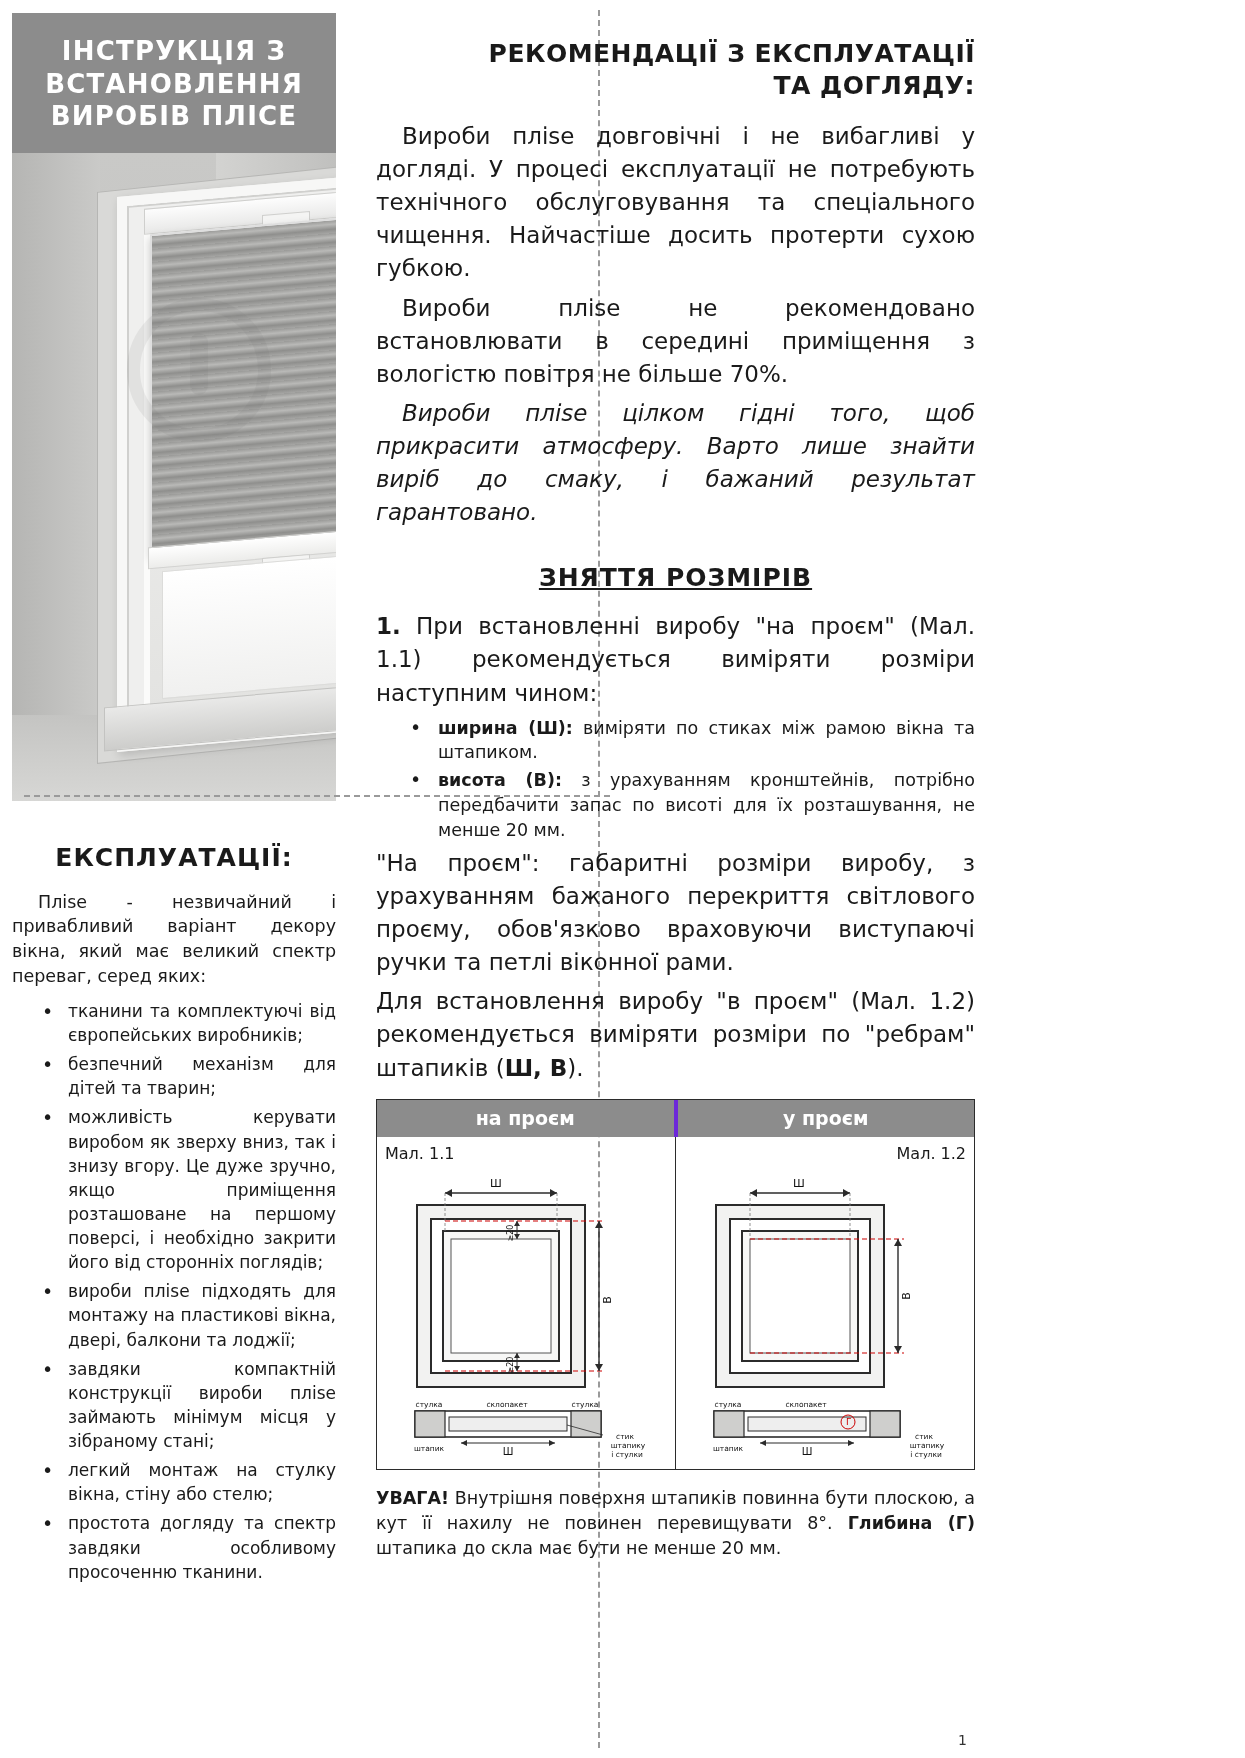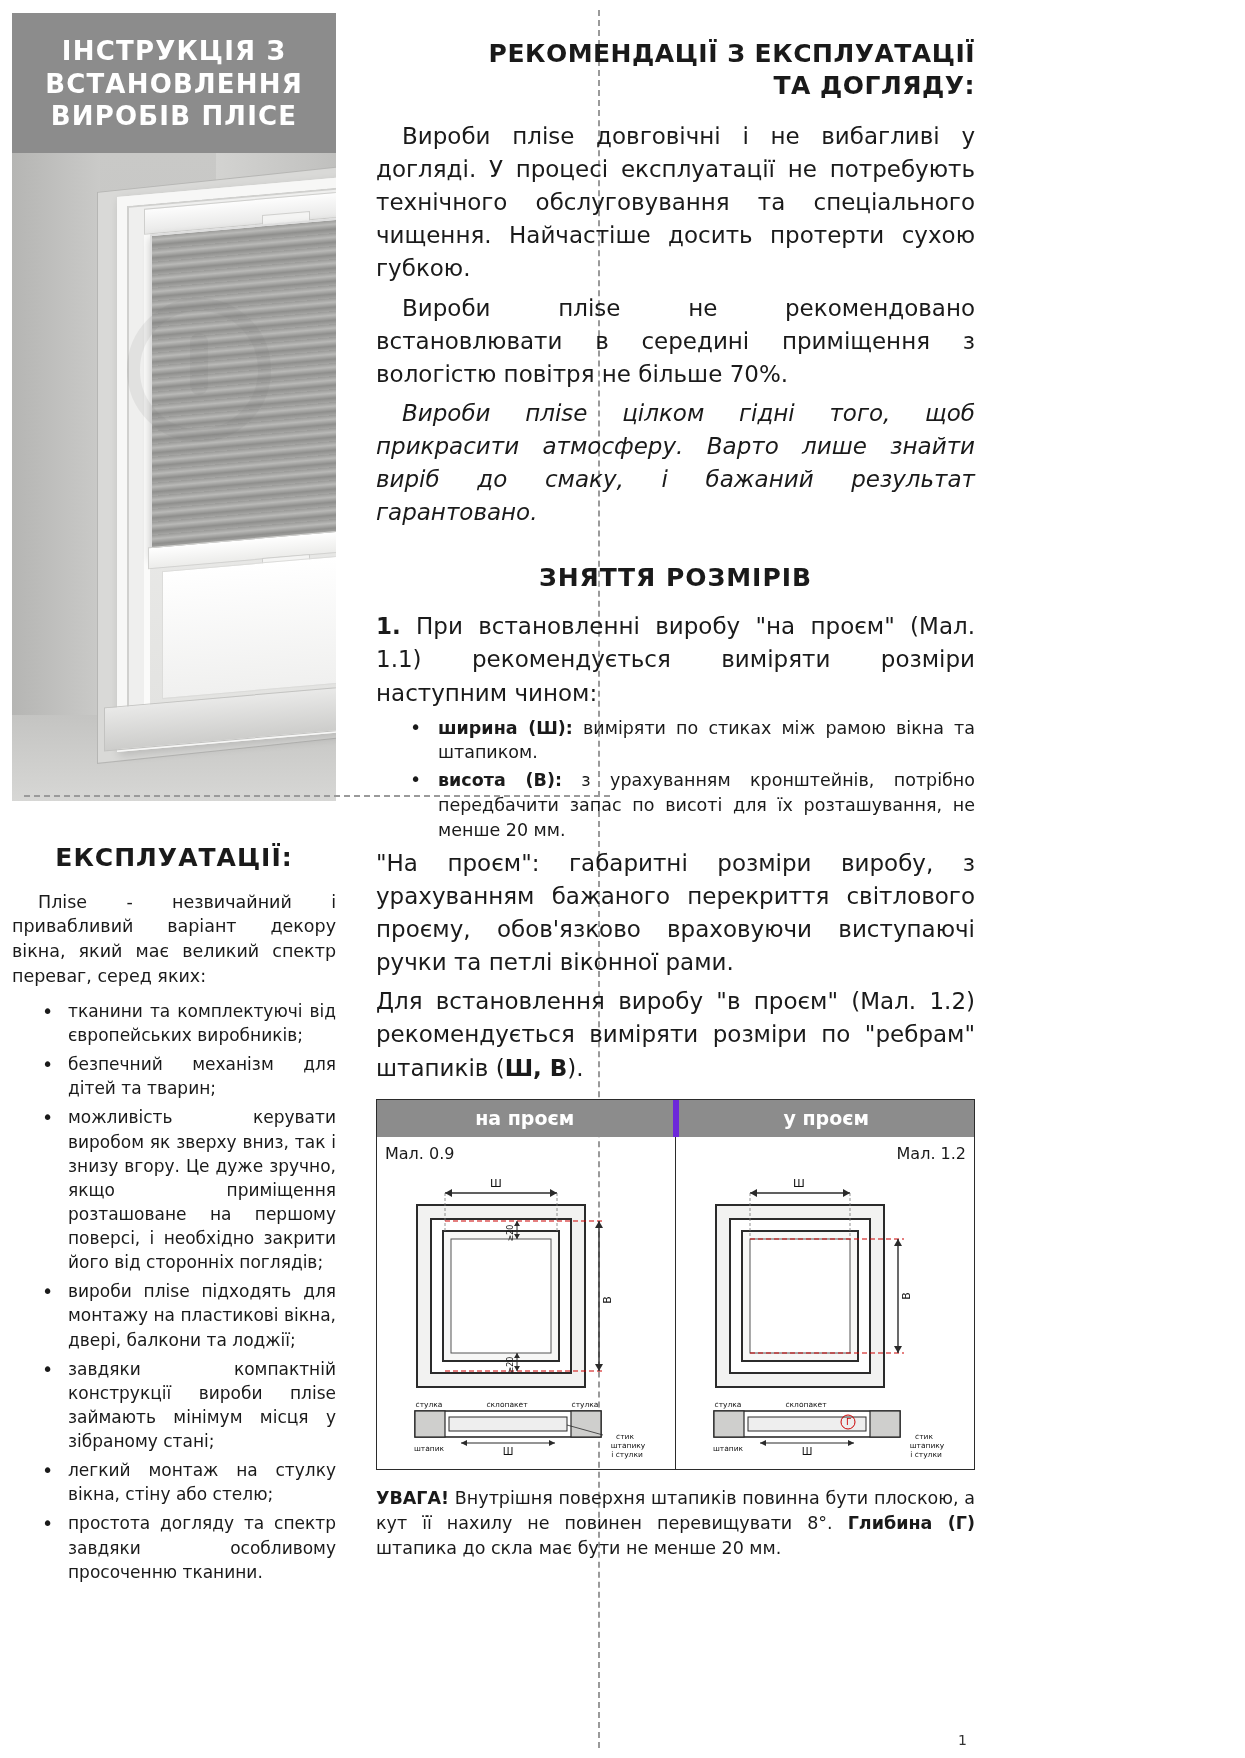--- a/index.html
+++ b/index.html
@@ -278,20 +278,21 @@
     letter-spacing: .5px;
     line-height: 1.28;
     margin: 28px 0 18px 0;
   }
   .r-sub {
     text-align: center;
     font-size: 25px;
     font-weight: bold;
     letter-spacing: 1px;
     margin: 34px 0 18px 0;
+    text-decoration: underline;
   }
   .r-para {
     font-size: 23px;
     line-height: 1.44;
     text-align: justify;
     margin: 0 0 6px 0;
   }
   .r-para.italic {
     font-style: italic;
   }
@@ -329,21 +330,21 @@
     display: flex;
   }
   .fig-head .cell {
     flex: 1;
     background: #8c8c8c;
     color: #fff;
     text-align: center;
     font-size: 19px;
     font-weight: bold;
     padding: 7px 0 8px 0;
-    border-right: 6px solid #6d28d9;
+    border-right: 4px solid #6d28d9;
   }
   .fig-head .cell:last-child { border-right: none; }
   .fig-body { display: flex; }
   .fig-cell {
     flex: 1;
     border-right: 1px solid #2b2b2b;
     padding: 7px 8px 10px 8px;
     box-sizing: border-box;
     position: relative;
     min-height: 330px;
@@ -453,21 +454,21 @@
     </p>
 
     <div class="fig-table">
       <div class="fig-head">
         <div class="cell">на проєм</div>
         <div class="cell">у проєм</div>
       </div>
       <div class="fig-body">
 
         <div class="fig-cell">
-          <div class="fig-label">Мал. 0.9</div>
+          <div class="fig-label">Мал. 1.1</div>
           <svg class="fig-svg" width="278" height="292" viewBox="0 0 278 292">
 
             <rect x="30" y="38" width="168" height="182" fill="#f2f2f1" stroke="#2b2b2b" stroke-width="2"></rect>
             <rect x="44" y="52" width="140" height="154" fill="#ffffff" stroke="#2b2b2b" stroke-width="2"></rect>
             <rect x="56" y="64" width="116" height="130" fill="#f7f7f6" stroke="#2b2b2b" stroke-width="2"></rect>
             <rect x="64" y="72" width="100" height="114" fill="#ffffff" stroke="#555" stroke-width="1"></rect>
 
             <line x1="58" y1="26" x2="170" y2="26" stroke="#2b2b2b" stroke-width="1.4"></line>
             <polygon points="58,26 65,22 65,30" fill="#2b2b2b"></polygon>
             <polygon points="170,26 163,22 163,30" fill="#2b2b2b"></polygon>

